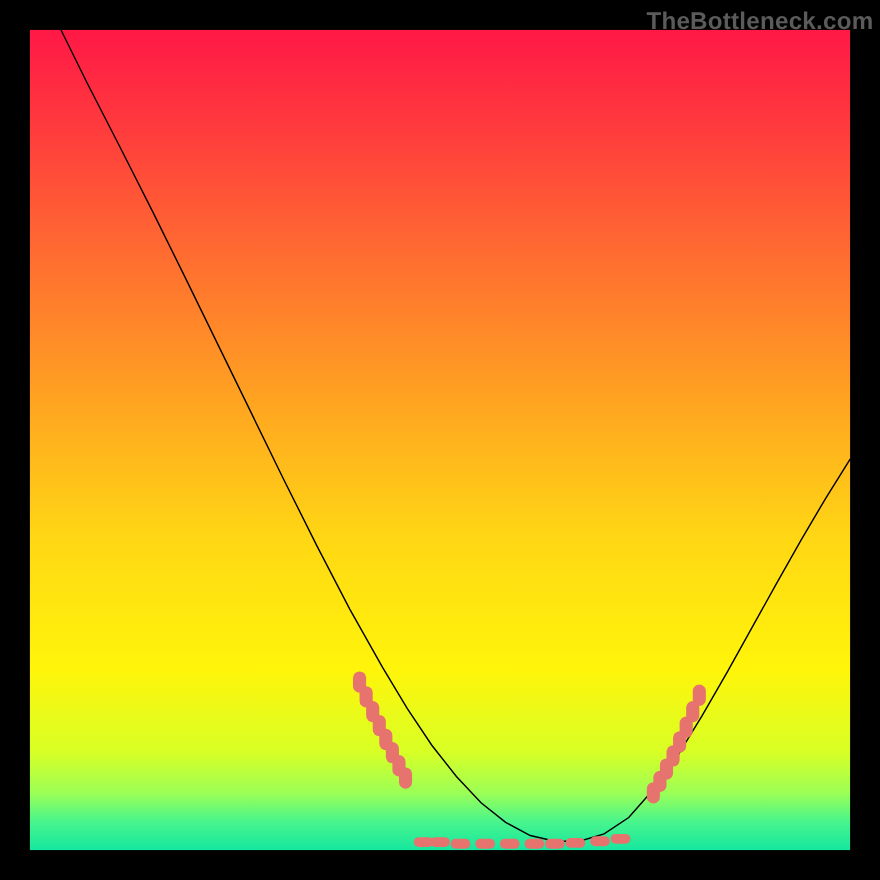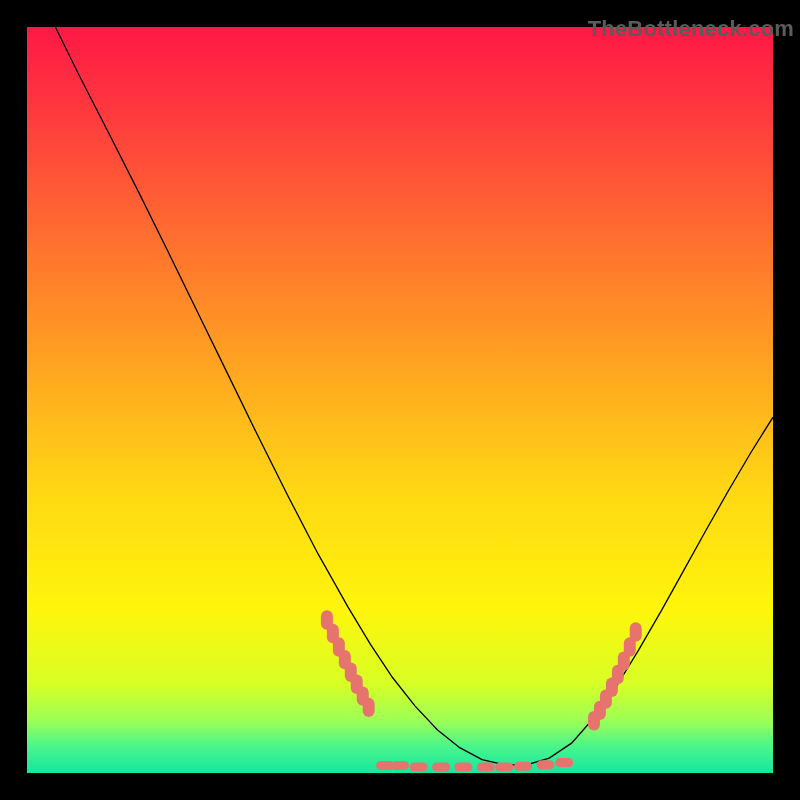--- a/index.html
+++ b/index.html
@@ -21,21 +21,21 @@
   }
   .plot {
     position: absolute;
     left: 0;
     top: 0;
     width: 746px;
     height: 746px;
   }
   .watermark {
     position: absolute;
-    top: 16px;
+    top: 6px;
     right: 6px;
     color: #5b5b5b;
     font-weight: bold;
     font-size: 22px;
     letter-spacing: 0.2px;
     user-select: none;
   }
 </style>
 </head>
 <body>

